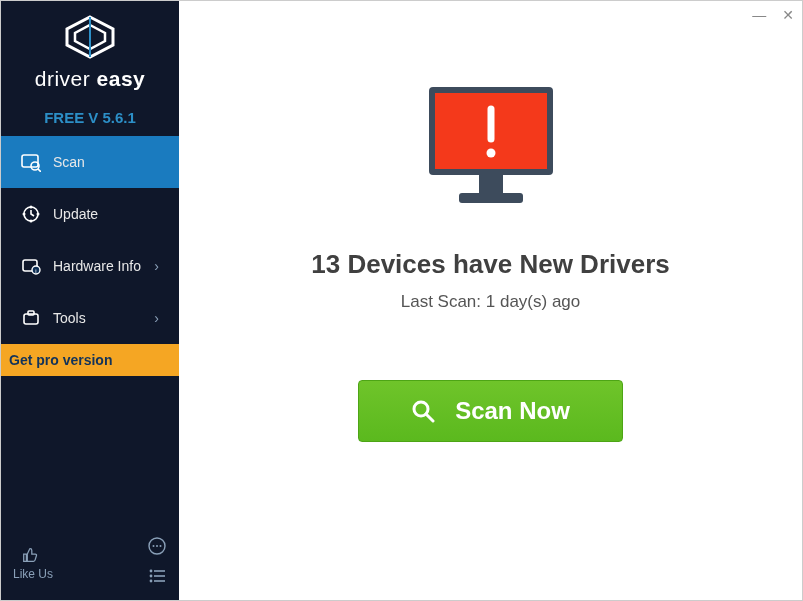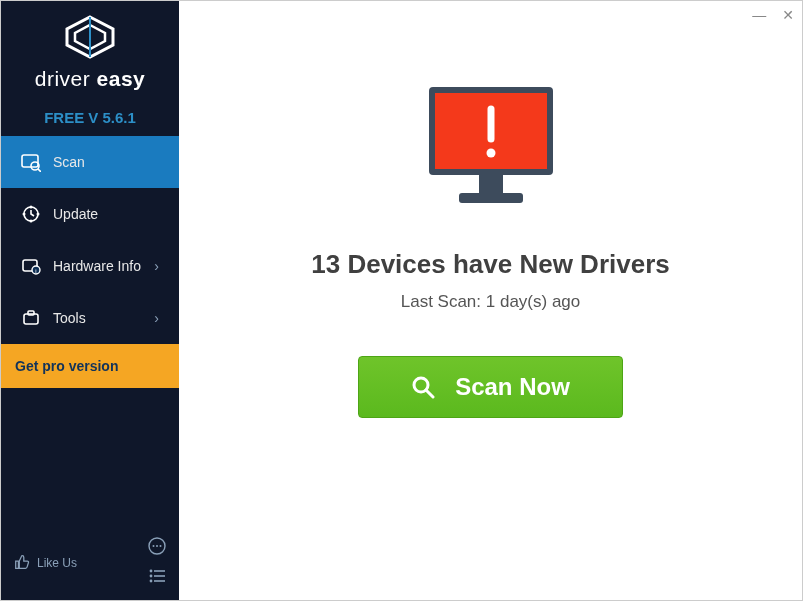--- a/index.html
+++ b/index.html
@@ -9,34 +9,34 @@
 .logo-area { padding: 14px 0 10px 0; text-align: center; }
 .logo-svg { margin-bottom: 4px; }
 .brand { font-size: 21px; font-weight: 300; letter-spacing: 0.5px; }
 .brand b { font-weight: 700; }
 .version { color: #2c8fc7; font-size: 15px; font-weight: bold; margin-top: 18px; }
 .nav { flex: 1; }
 .nav-item { display: flex; align-items: center; padding: 16px 20px; font-size: 14px; cursor: pointer; color: #e8e8e8; position: relative; }
 .nav-item.active { background: #1a7bbf; }
 .nav-item .icon { width: 20px; height: 20px; margin-right: 12px; display: inline-flex; align-items: center; justify-content: center; }
 .nav-item .chevron { margin-left: auto; font-size: 14px; color: #8aa0b8; }
-.pro-btn { background: #f5a623; color: #12335a; font-size: 14px; font-weight: 600; padding: 14px; cursor: pointer; }
+.pro-btn { background: #f5a623; color: #12335a; font-size: 14px; font-weight: 600; padding: 8px; cursor: pointer; }
 .sidebar-bottom { margin-top: auto; display: flex; align-items: center; padding: 10px 12px; color: #8aa0b8; }
-.like-us { display: flex; align-items: center; font-size: 12px; cursor: pointer; }
+.like-us { display: flex; align-items: center; font-size: 12px; cursor: pointer; flex-direction: column; }
 .like-us .icon { margin-right: 6px; }
 .bottom-icons { margin-left: auto; display: flex; flex-direction: column; gap: 6px; }
 .bottom-icons .bi { cursor: pointer; }
 .main { flex: 1; background: #fff; display: flex; flex-direction: column; position: relative; }
 .titlebar { height: 28px; display: flex; justify-content: flex-end; align-items: center; padding-right: 8px; gap: 16px; color: #888; }
 .titlebar span { cursor: pointer; font-size: 14px; }
 .content { flex: 1; display: flex; flex-direction: column; align-items: center; padding-top: 50px; }
 .monitor { margin-bottom: 26px; }
 .headline { color: #404040; font-size: 26px; font-weight: bold; }
 .last-scan { color: #555; font-size: 17px; margin-top: 12px; }
-.scan-btn { margin-top: 44px; background: linear-gradient(#6fc42a,#5bb91e); border: 1px solid #4da515; color: #fff; font-size: 24px; font-weight: bold; padding: 16px 52px; border-radius: 4px; cursor: pointer; display: flex; align-items: center; gap: 20px; }
+.scan-btn { margin-top: 68px; background: linear-gradient(#6fc42a,#5bb91e); border: 1px solid #4da515; color: #fff; font-size: 24px; font-weight: bold; padding: 16px 52px; border-radius: 4px; cursor: pointer; display: flex; align-items: center; gap: 20px; }
 .scan-btn .mag { width: 24px; height: 24px; }
 </style>
 </head>
 <body>
 
 <div class="app">
   <div class="sidebar">
     <div class="logo-area">
       <div class="logo-svg">
         <svg width="58" height="44" viewBox="0 0 58 44">

